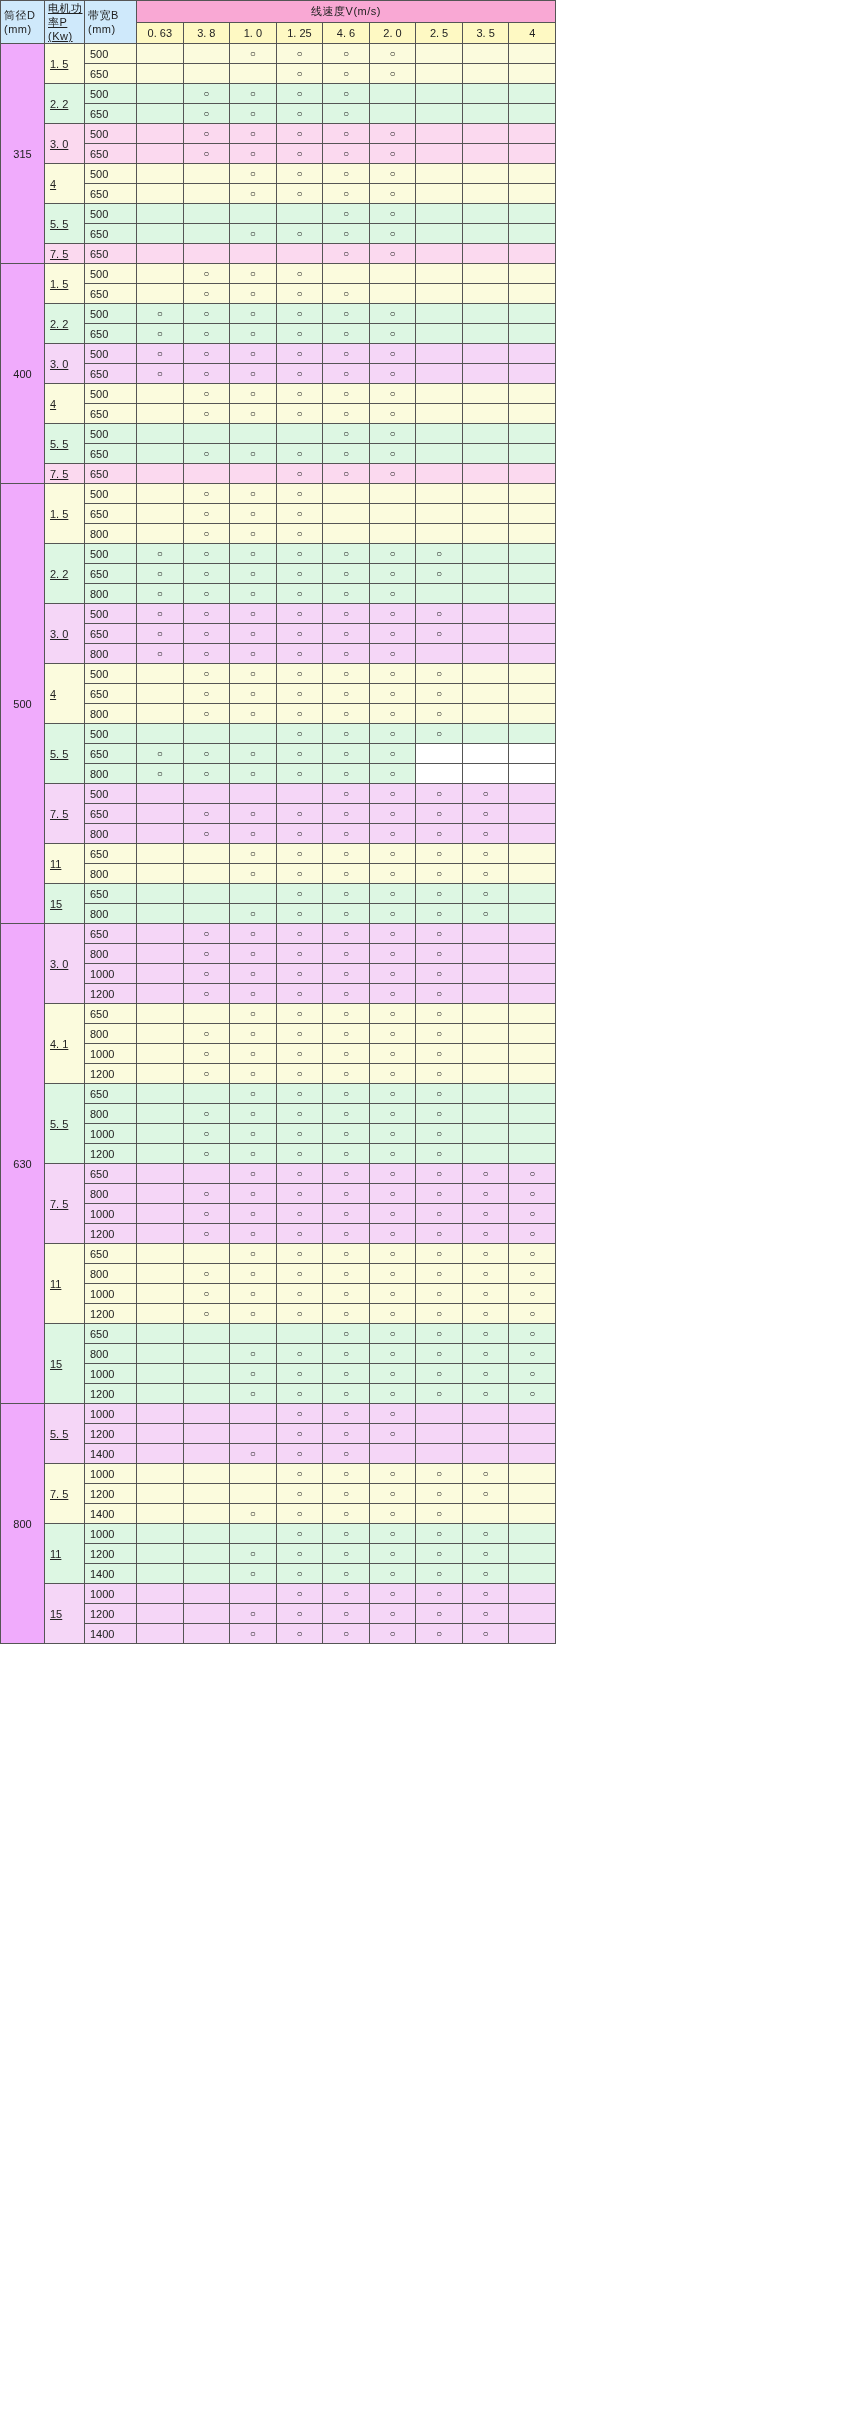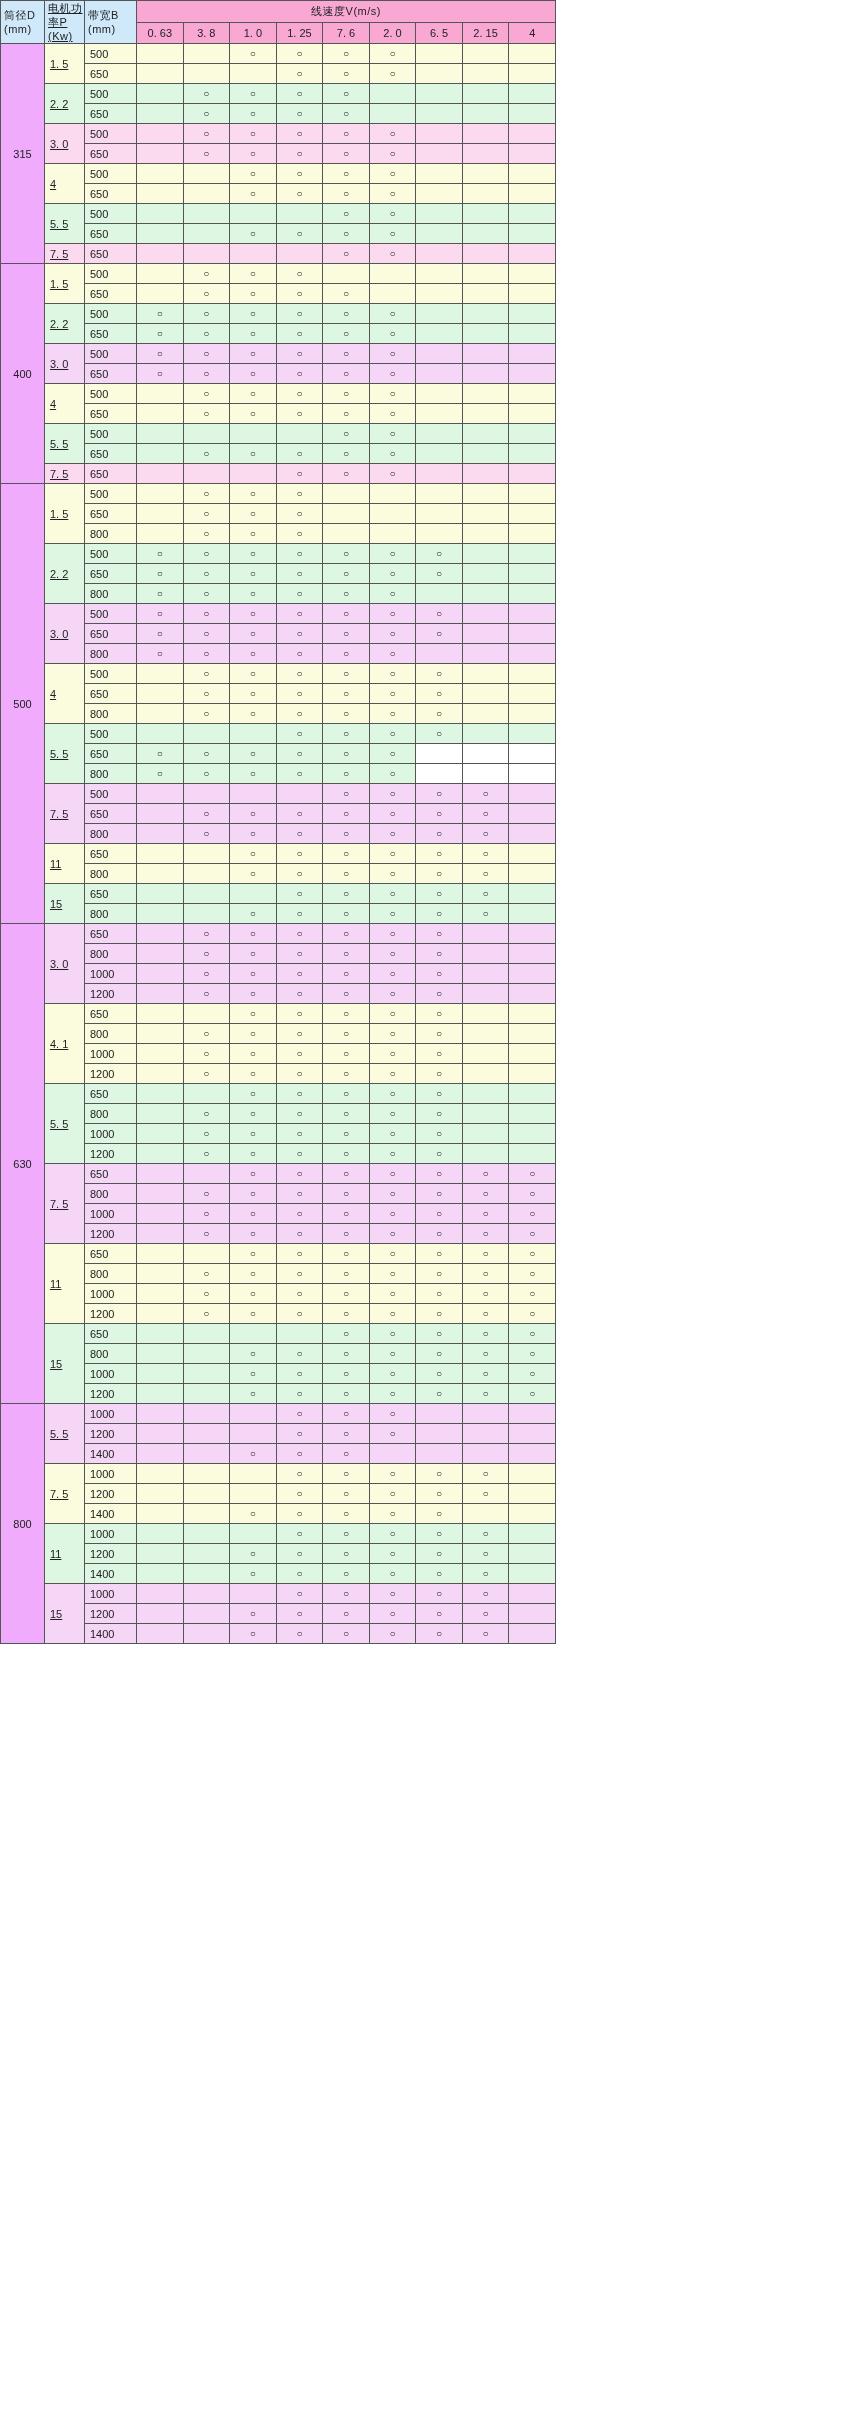--- a/index.html
+++ b/index.html
@@ -15,21 +15,21 @@
   .c-y{background:#fbfbdd;}
   .c-g{background:#ddf7e3;}
   .c-p{background:#fbd9ef;}
   .c-m{background:#f5d6f7;}
   .c-w{background:#ffffff;}
   .dot{font-size:10px;}
   .col-d{width:40px;margin-top:40px;}
   .col-p{width:36px;text-decoration:underline;}
   .col-b{width:48px;}
   .col-v{width:48px;}
-  .hdr-v{background:#f9a8d4;font-size:11px;}
+  .hdr-v{background:#fef9c3;font-size:11px;}
   .speed-label{background:#f9a8d4;font-size:11px;}
 </style>
 </head>
 <body>
 
 <div id="wrap">
   <table>
     <thead>
       <tr>
         <th class="hdr hdr-left col-d" rowspan="2">
@@ -45,24 +45,24 @@
           <div>带宽B</div>
           <div>(mm)</div>
         </th>
         <th class="hdr speed-label" colspan="9">线速度V(m/s)</th>
       </tr>
       <tr id="speed-row">
           <th class="hdr-v col-v">0. 63</th>
           <th class="hdr-v col-v">3. 8</th>
           <th class="hdr-v col-v">1. 0</th>
           <th class="hdr-v col-v">1. 25</th>
-          <th class="hdr-v col-v">7. 6</th>
+          <th class="hdr-v col-v">4. 6</th>
           <th class="hdr-v col-v">2. 0</th>
-          <th class="hdr-v col-v">6. 5</th>
-          <th class="hdr-v col-v">2. 15</th>
+          <th class="hdr-v col-v">2. 5</th>
+          <th class="hdr-v col-v">3. 5</th>
           <th class="hdr-v col-v">4</th>
         </tr>
     </thead>
     <tbody id="tbody">
         <tr>
           <td class="d-cell col-d" rowspan="11">315</td>
           <td class="p-cell col-p c-y" rowspan="2">1. 5</td>
           <td class="b-cell col-b c-y">500</td>
           <td class="col-v c-y"></td>
           <td class="col-v c-y"></td>

